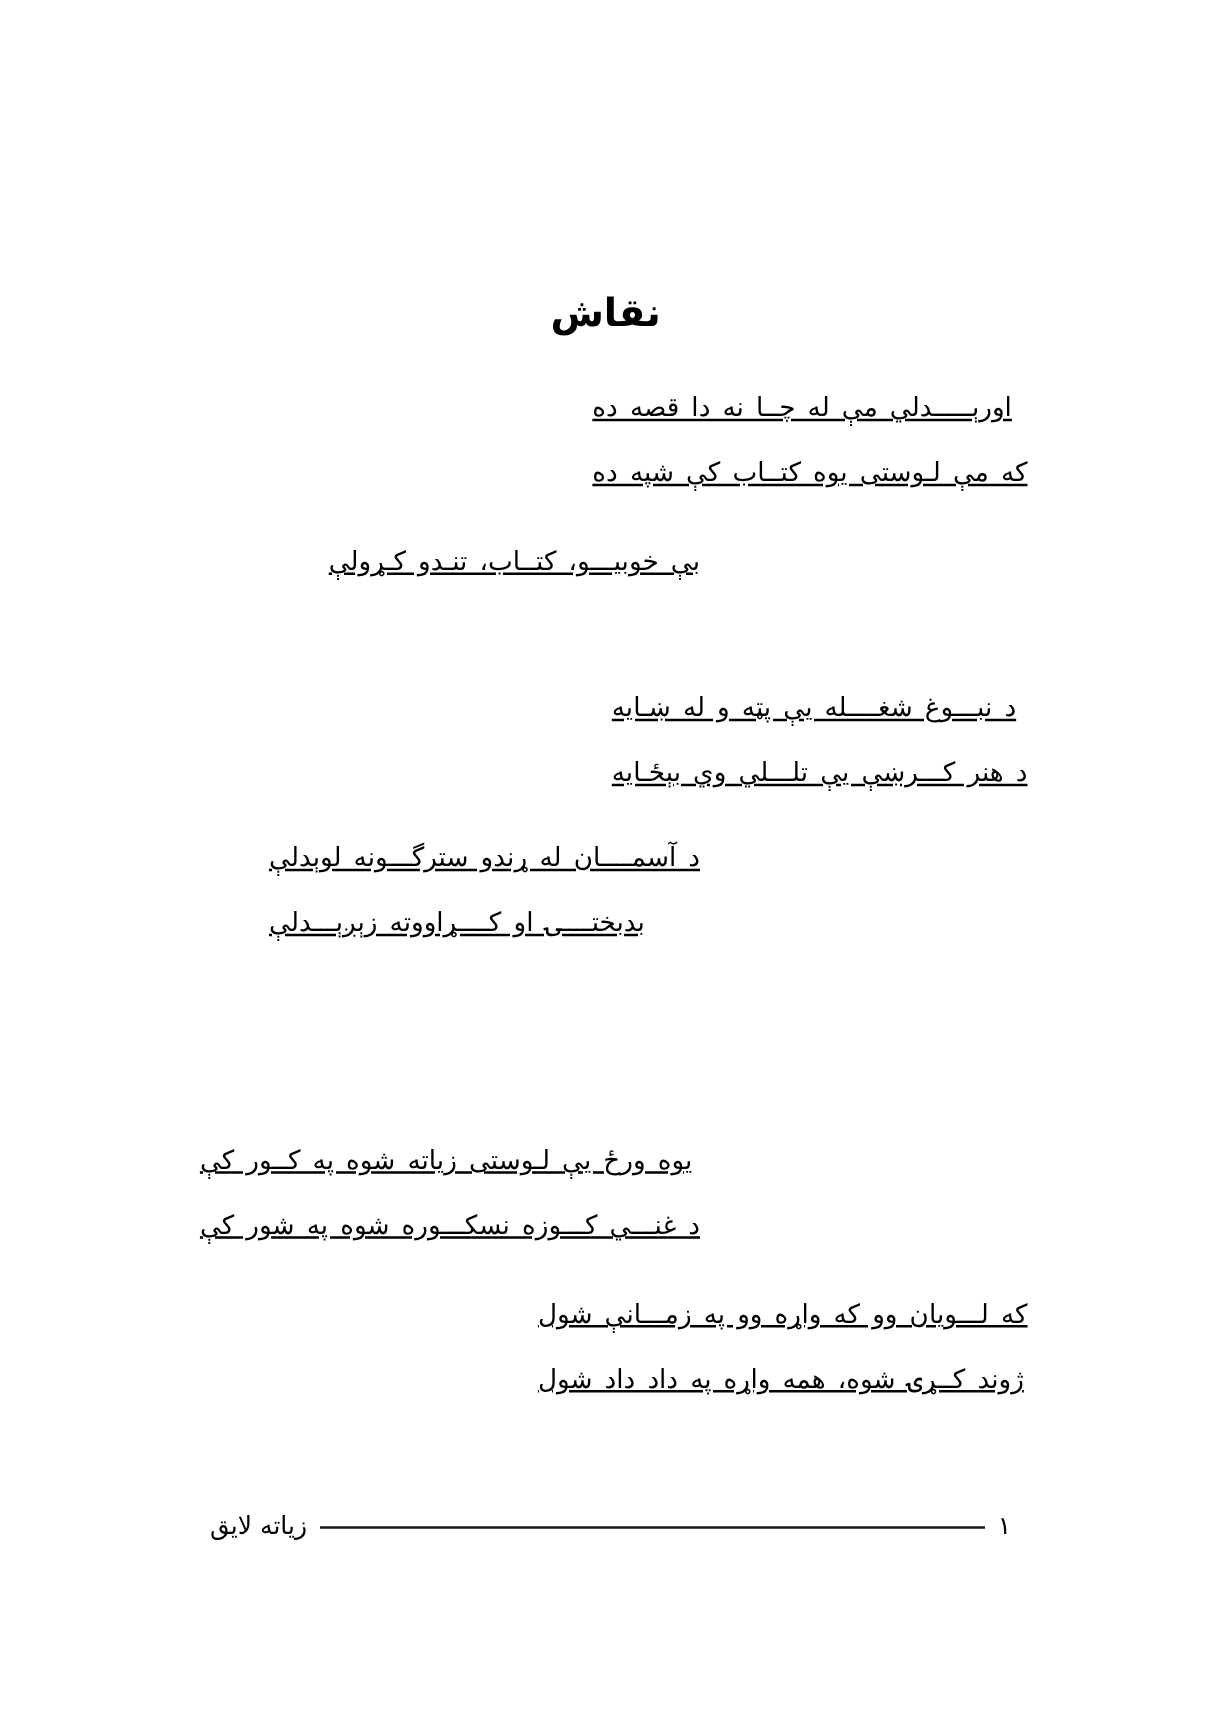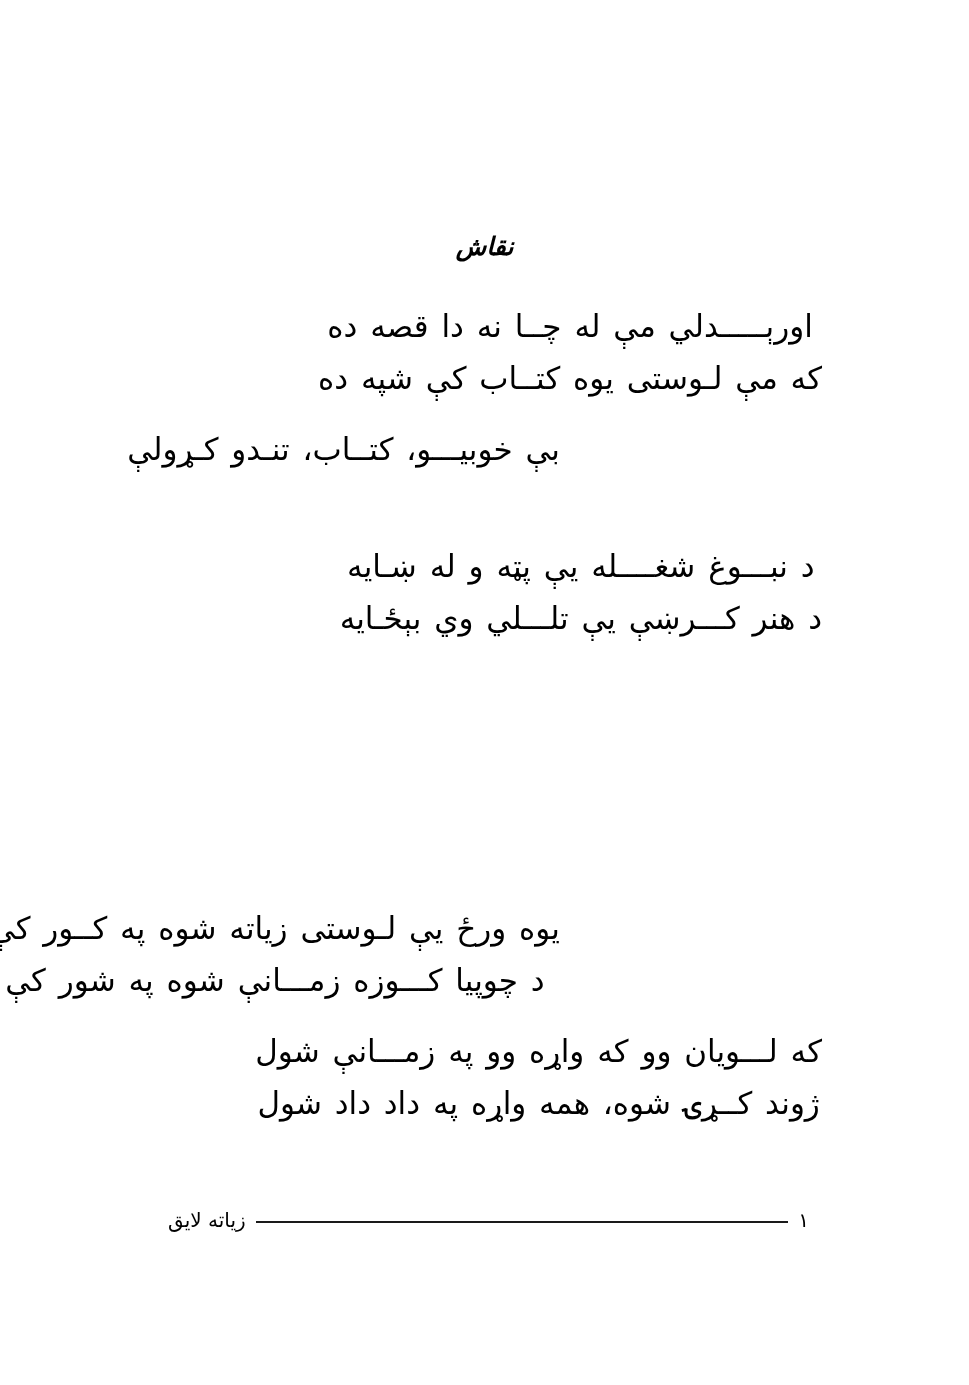--- a/index.html
+++ b/index.html
@@ -12,34 +12,34 @@
     overflow:hidden;
   }
   .page{
     position:absolute;inset:0;
     background:#ffffff;
   }
   .poem-title{
     position:absolute;
     top:206px;left:0;right:0;
     text-align:center;
-    font-size:25px;
+    font-size:31px;
     font-weight:bold;
     line-height:48px;
     direction:rtl;
-    font-style:italic;
   }
   .couplet{
     position:absolute;
     direction:rtl;
-    text-align:center;
-    font-size:31px;
+    text-align:left;
+    font-size:21px;
     line-height:52px;
     white-space:nowrap;
     word-spacing:3px;
+    text-decoration:underline;
   }
   .couplet.indent-a{right:147px;}
   .couplet.indent-b{right:409px;}
   .verse-line{display:block;}
   .footer{
     position:absolute;
     top:1202px;
     right:160px;
     left:168px;
     height:36px;
@@ -79,25 +79,29 @@
 
   <div class="couplet indent-b" style="top:423px">
     <span class="verse-line">بې خوبيـــو، کتــاب، تنـدو کـړولې</span>
   </div>
 
   <div class="couplet indent-a" style="top:540px">
     <span class="verse-line">د نبـــوغ شغــــله يې پټه و له ښـايه</span>
     <span class="verse-line">د هنر کـــرښې يې تلـــلي وي بېځـايه</span>
   </div>
 
+  <div class="couplet indent-b" style="top:660px">
+    <span class="verse-line">د آسمــــان له ړندو سترگـــونه لوېدلې</span>
+    <span class="verse-line">بدبختــــۍ او کــــړاووته زېږېـــدلې</span>
+  </div>
 
 
   <div class="couplet indent-b" style="top:902px">
     <span class="verse-line">يوه ورځ يې لـوستی زياته شوه په کــور کې</span>
-    <span class="verse-line">د چوپيا کـــوزه زمـــانې شوه په شور کې</span>
+    <span class="verse-line">د غنـــي کـــوزه نسکـــوره شوه په شور کې</span>
   </div>
 
   <div class="couplet indent-a" style="top:1025px">
     <span class="verse-line">که لـــويان وو که واړه وو په زمـــانې شول</span>
     <span class="verse-line">ژوند کــړۍ شوه، همه واړه په داد داد شول</span>
   </div>
 
   <div class="footer">
     <span class="page-number">١</span>
     <span class="rule"></span>

